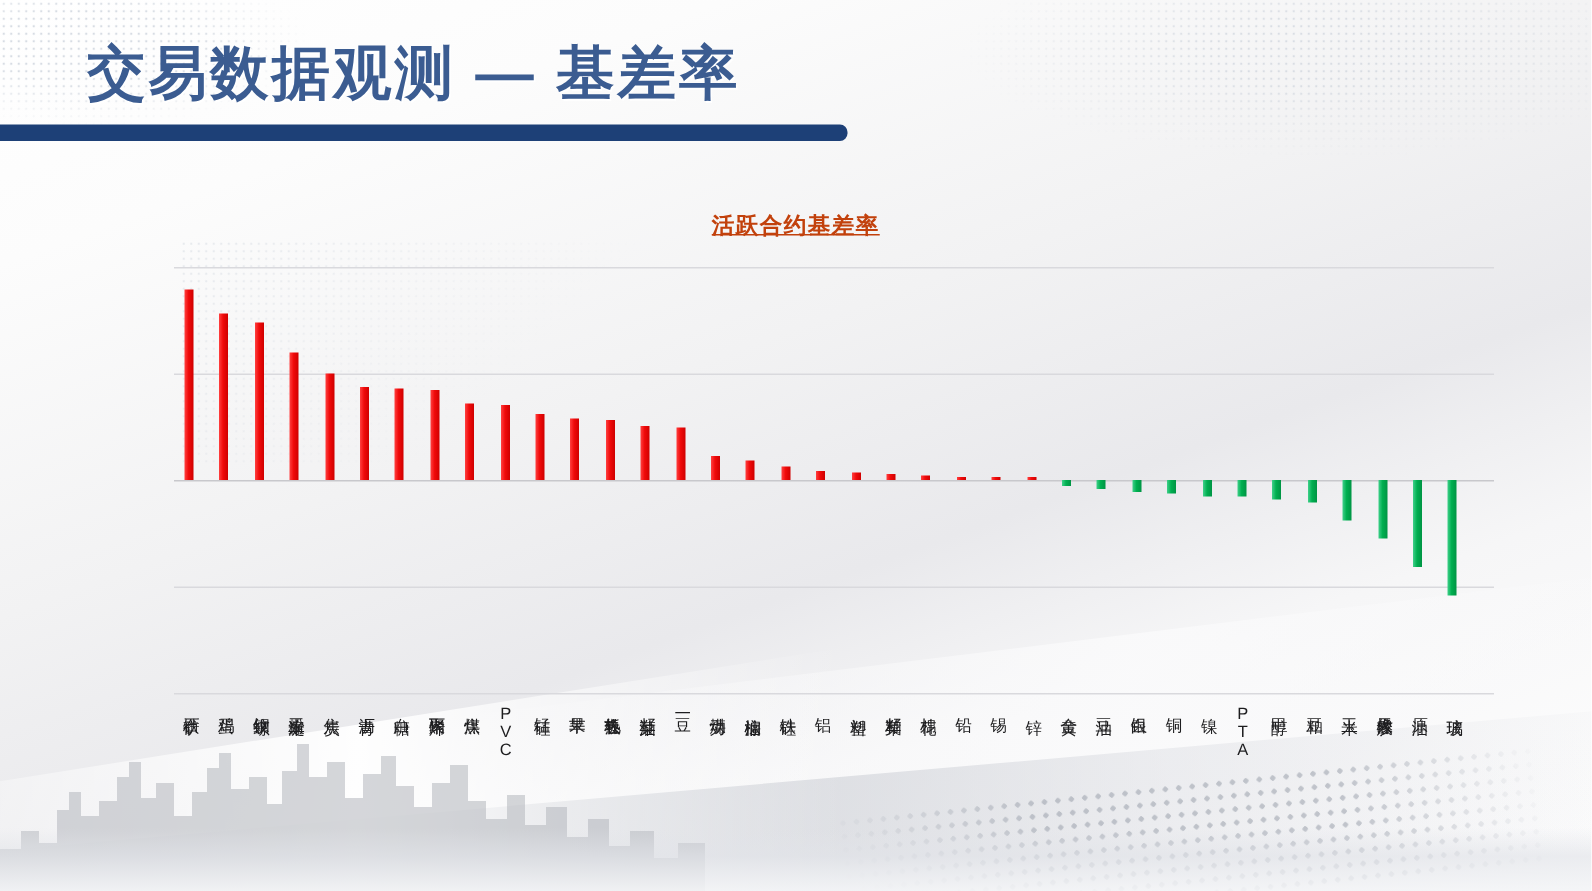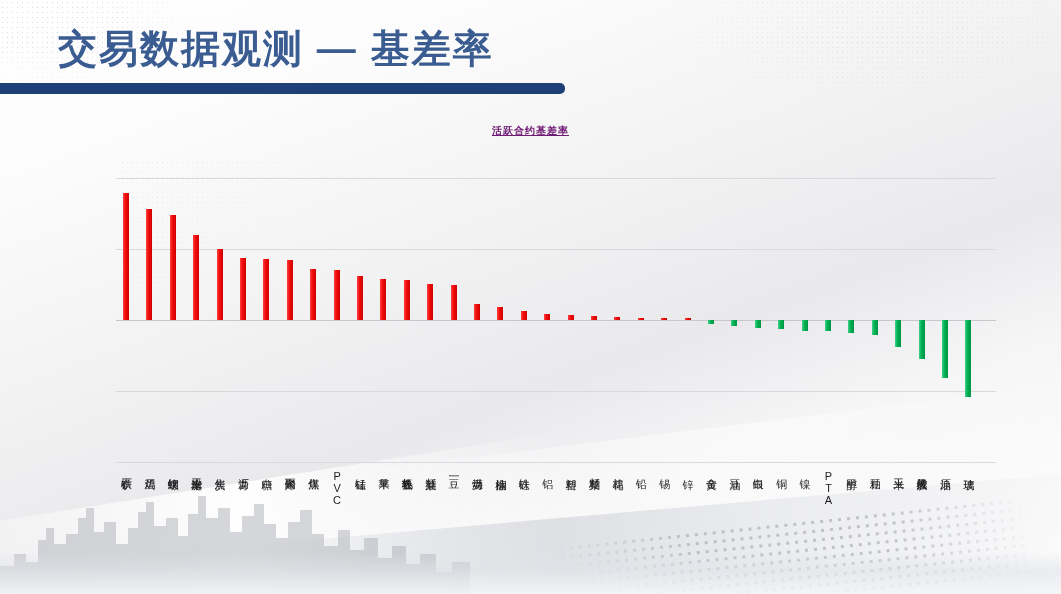--- a/index.html
+++ b/index.html
@@ -75,22 +75,22 @@
     white-space:nowrap;
   }
   .title-rule{
     position:absolute;left:0px;top:83px;width:565px;height:11px;
     background:#1d4077;
     border-radius:0 5px 5px 0;
   }
 
   
   .chart-title{
-    position:absolute;left:0;top:124px;width:1061px;text-align:center;
-    font-size:10px;font-weight:bold;color:#701a75;
+    position:absolute;left:0;top:141px;width:1061px;text-align:center;
+    font-size:15px;font-weight:bold;color:#c2410c;
     text-decoration:underline;
     letter-spacing:1px;
   }
   .plot{
     position:absolute;left:116px;top:178px;width:880px;height:284px;
   }
   .gridline{position:absolute;left:0;width:880px;height:1px;background:#d9d9dd;}
   .zeroline{position:absolute;left:0;width:880px;height:1px;background:#c8c8cc;}
   .bars{position:absolute;left:0;top:0;width:880px;height:284px;}
   .bar{position:absolute;width:6px;border-radius:0;}

